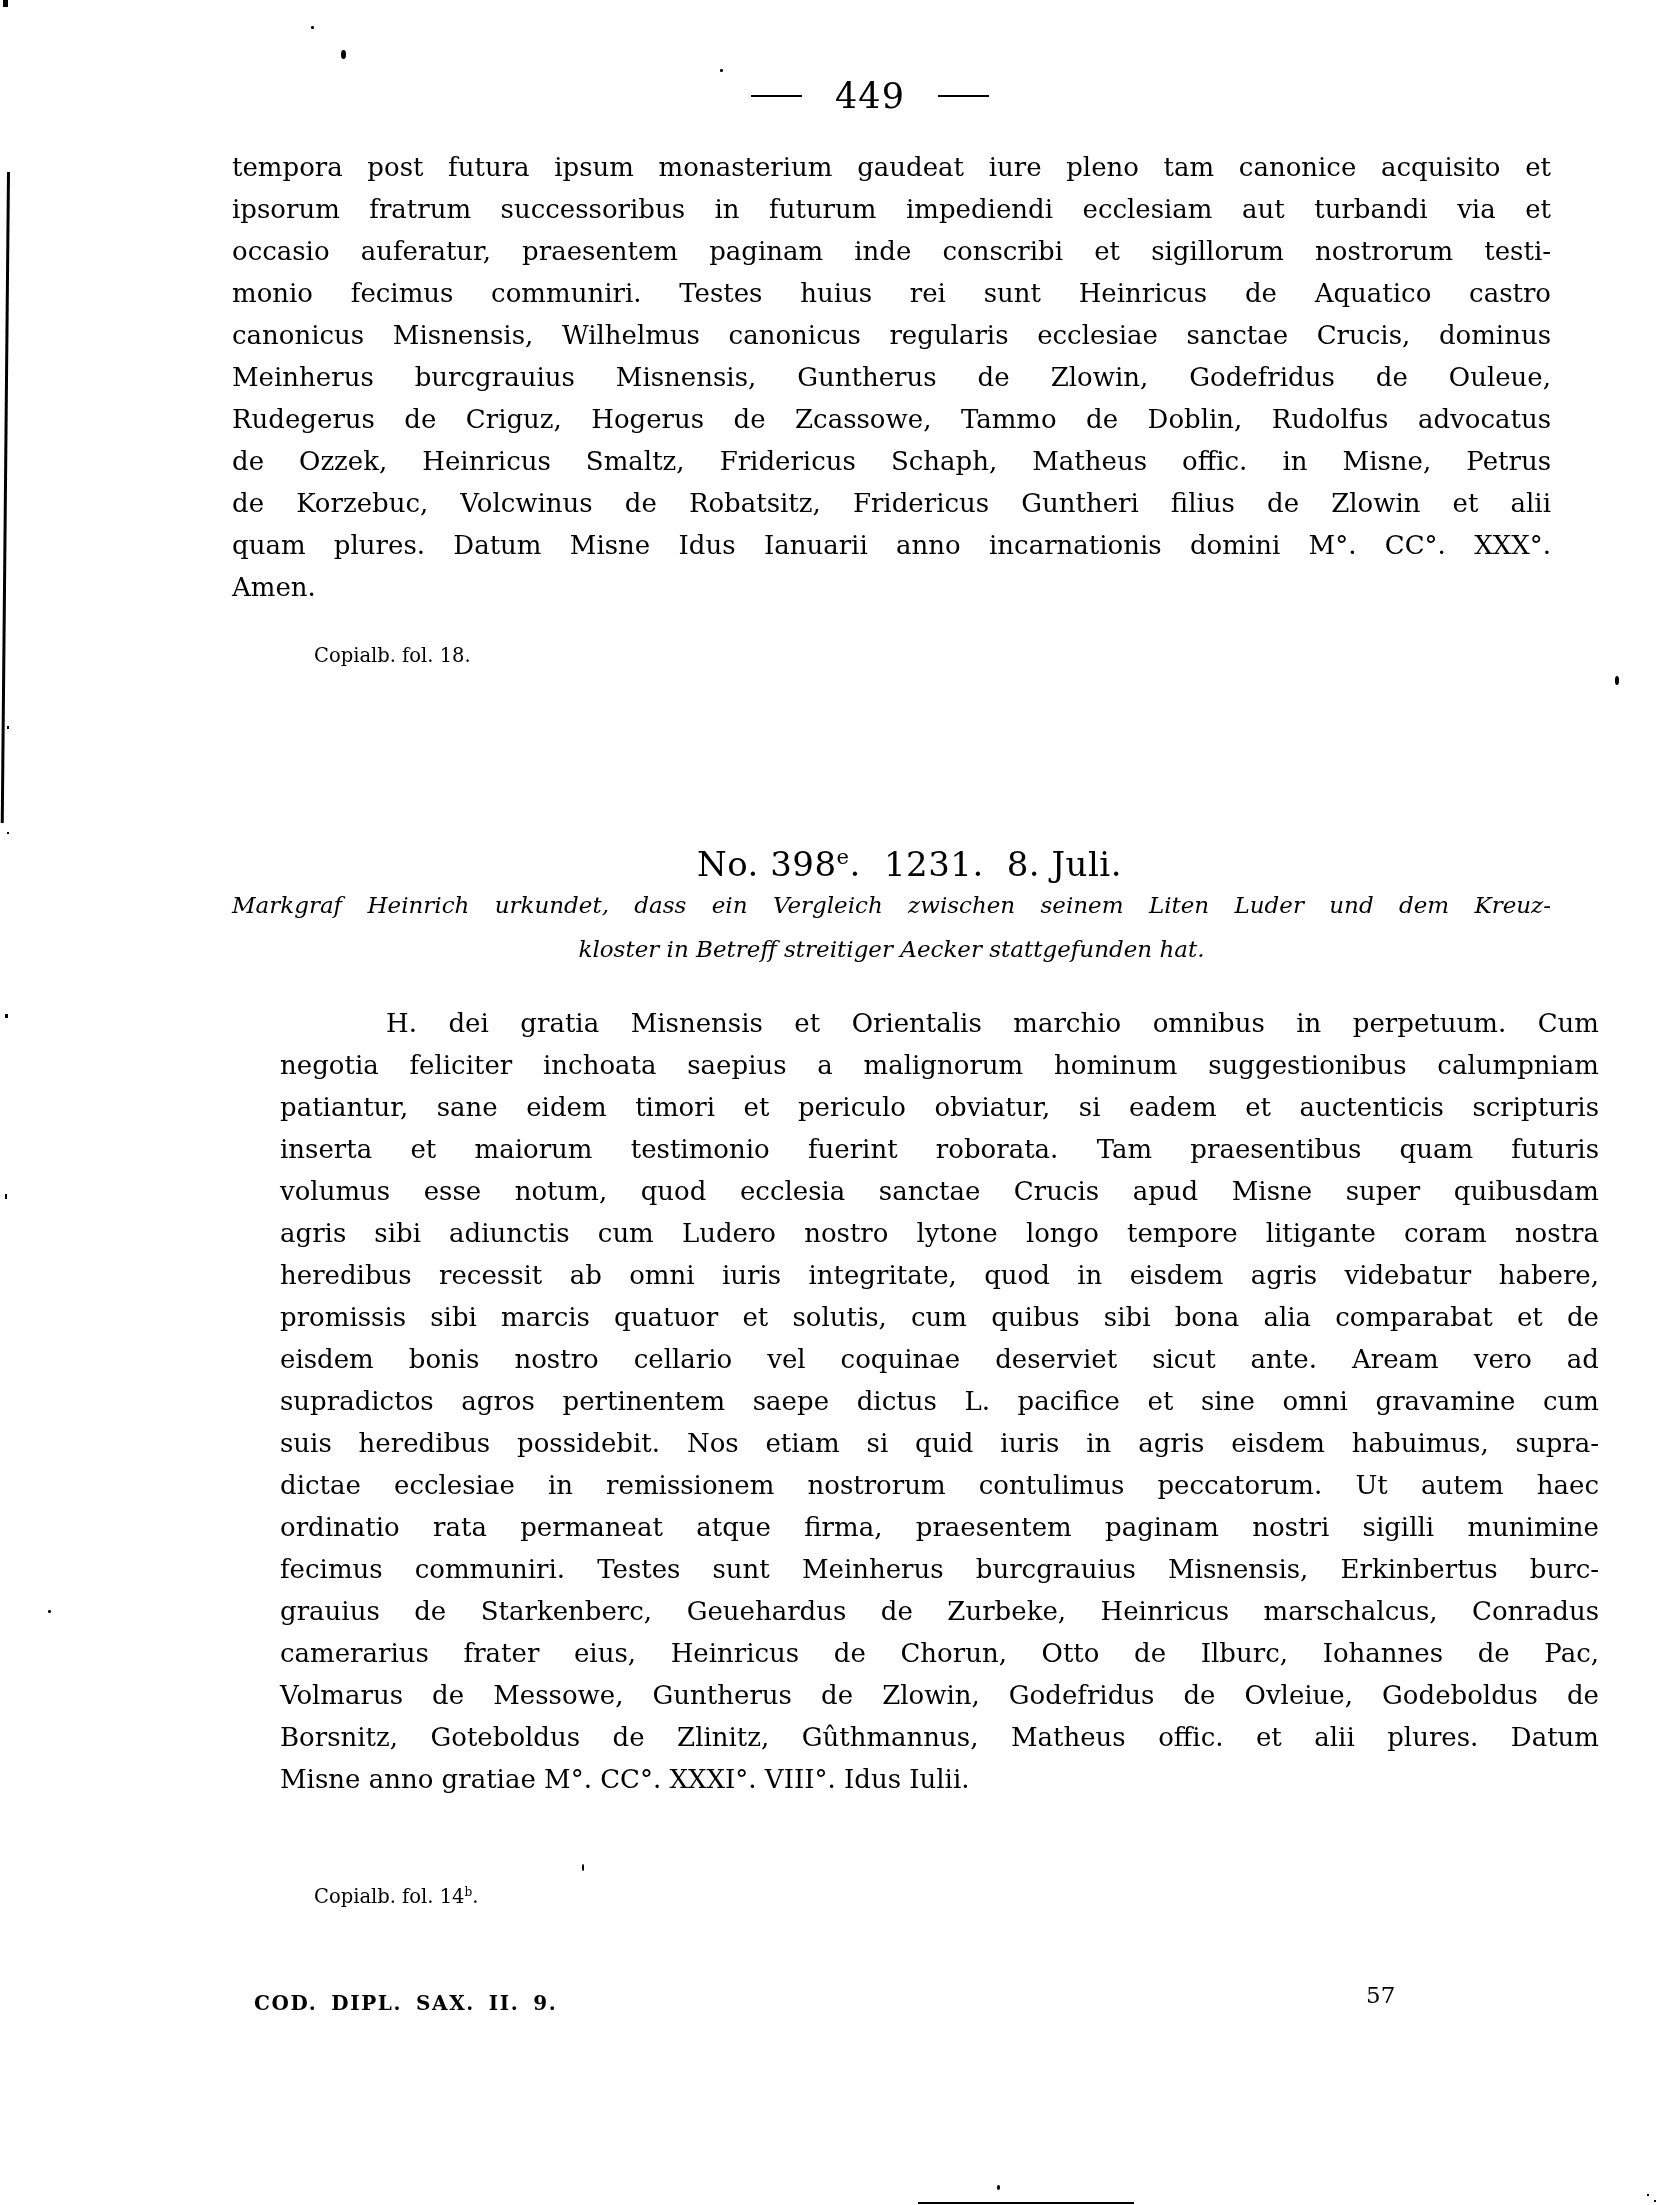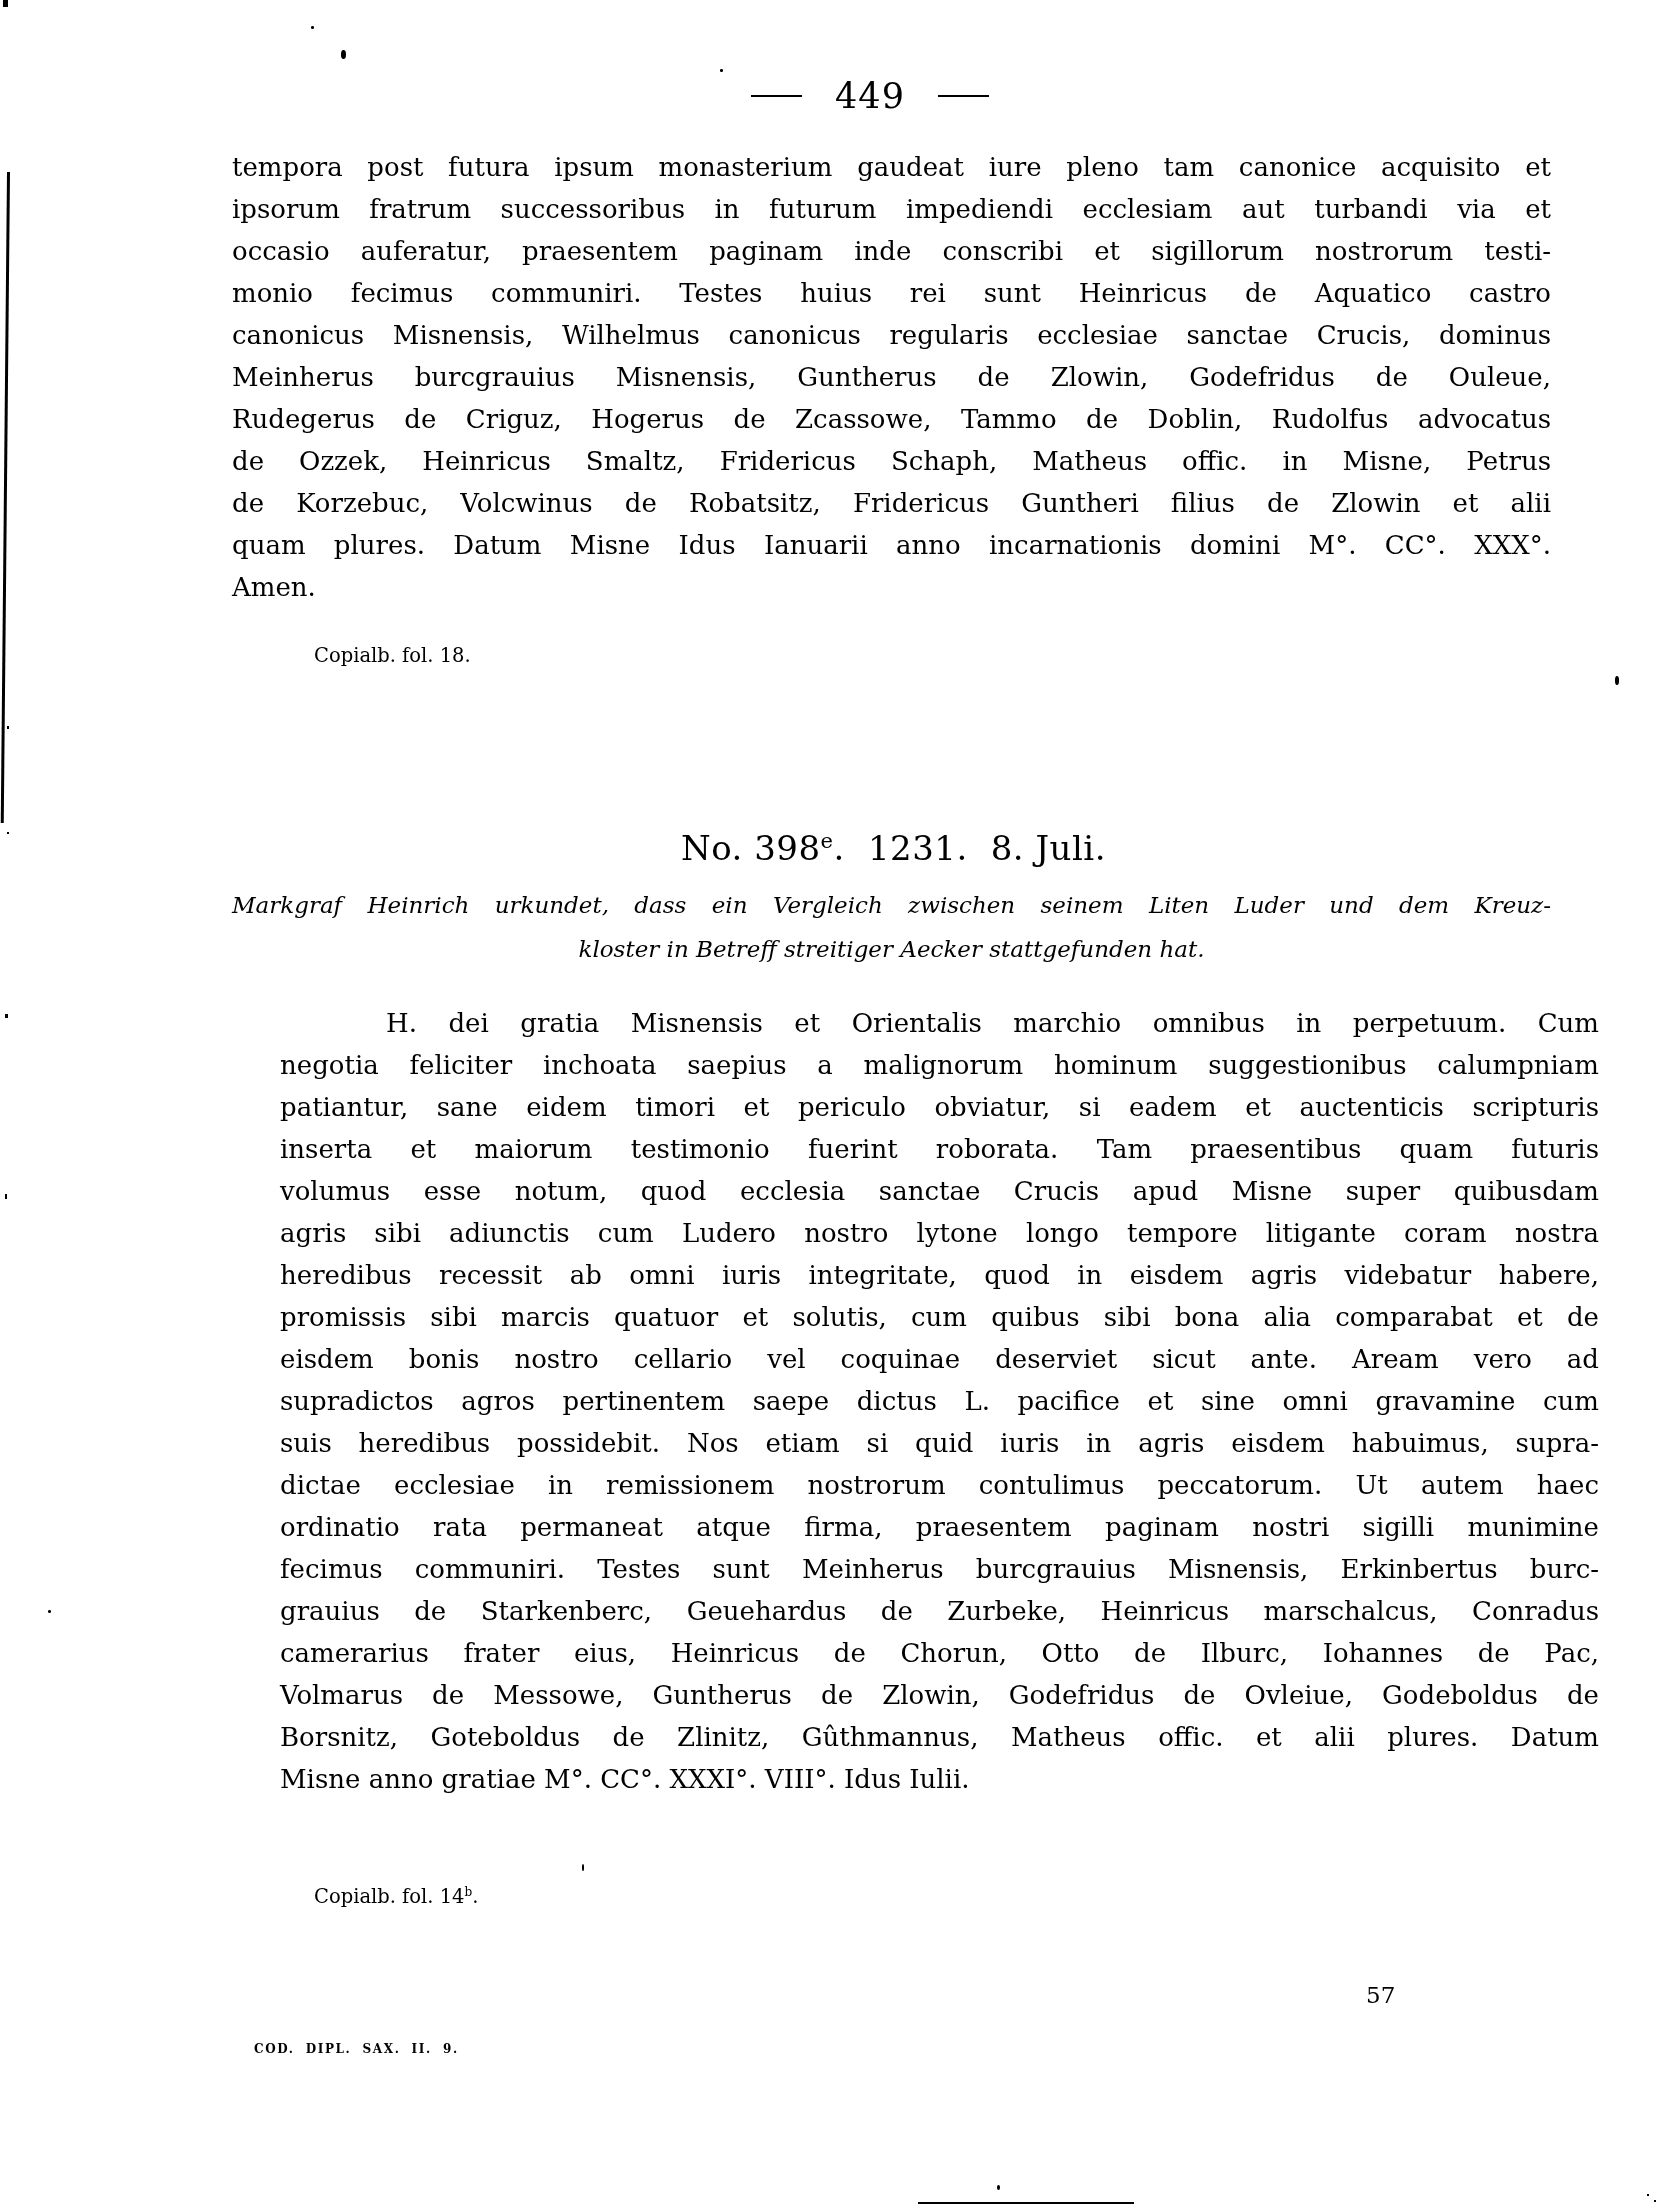--- a/index.html
+++ b/index.html
@@ -43,42 +43,42 @@
   .source {
     position: absolute; left: 314px;
     font-size: 19.5px; line-height: 26px;
   }
   .source-1 { top: 643px; }
   .source-2 { top: 1884px; }
   .sup { vertical-align: super; font-size: 0.62em; line-height: 0; }
 
   
   .entry-heading {
-    position: absolute; top: 822px; left: 232px; width: 1319px; margin: 2px;
+    position: absolute; top: 822px; left: 232px; width: 1319px; margin: 18px;
     font-weight: normal; font-size: 34px; line-height: 49px;
     text-align: center; letter-spacing: 0.5px;
   }
   .hgap { margin-left: 23px; }
 
   
   .summary {
     position: absolute; top: 883px; left: 232px; width: 1319px;
     font-style: italic; font-size: 23px;
   }
   .summary .line {
     display: block; line-height: 44px; height: 44px;
     text-align: justify; text-align-last: justify;
   }
   .summary .line:last-child { text-align: center; text-align-last: center; }
 
   
   .footer-left {
     position: absolute; left: 254px; top: 1991px;
-    font-size: 12px; font-weight: bold; line-height: 24px;
-    letter-spacing: 1.6px; word-spacing: 5.4px; margin-top: 46px;
+    font-size: 20px; font-weight: bold; line-height: 24px;
+    letter-spacing: 1.6px; word-spacing: 5.4px;
   }
   .footer-right {
     position: absolute; left: 1366px; top: 1980px;
     font-size: 23px; font-weight: normal; line-height: 30px;
   }
 
   
   .art { position: absolute; background: #000; }
   .art-vline { left: 7px; top: 172px; width: 2.7px; height: 651px;
                transform: rotate(0.55deg); transform-origin: top left; }

